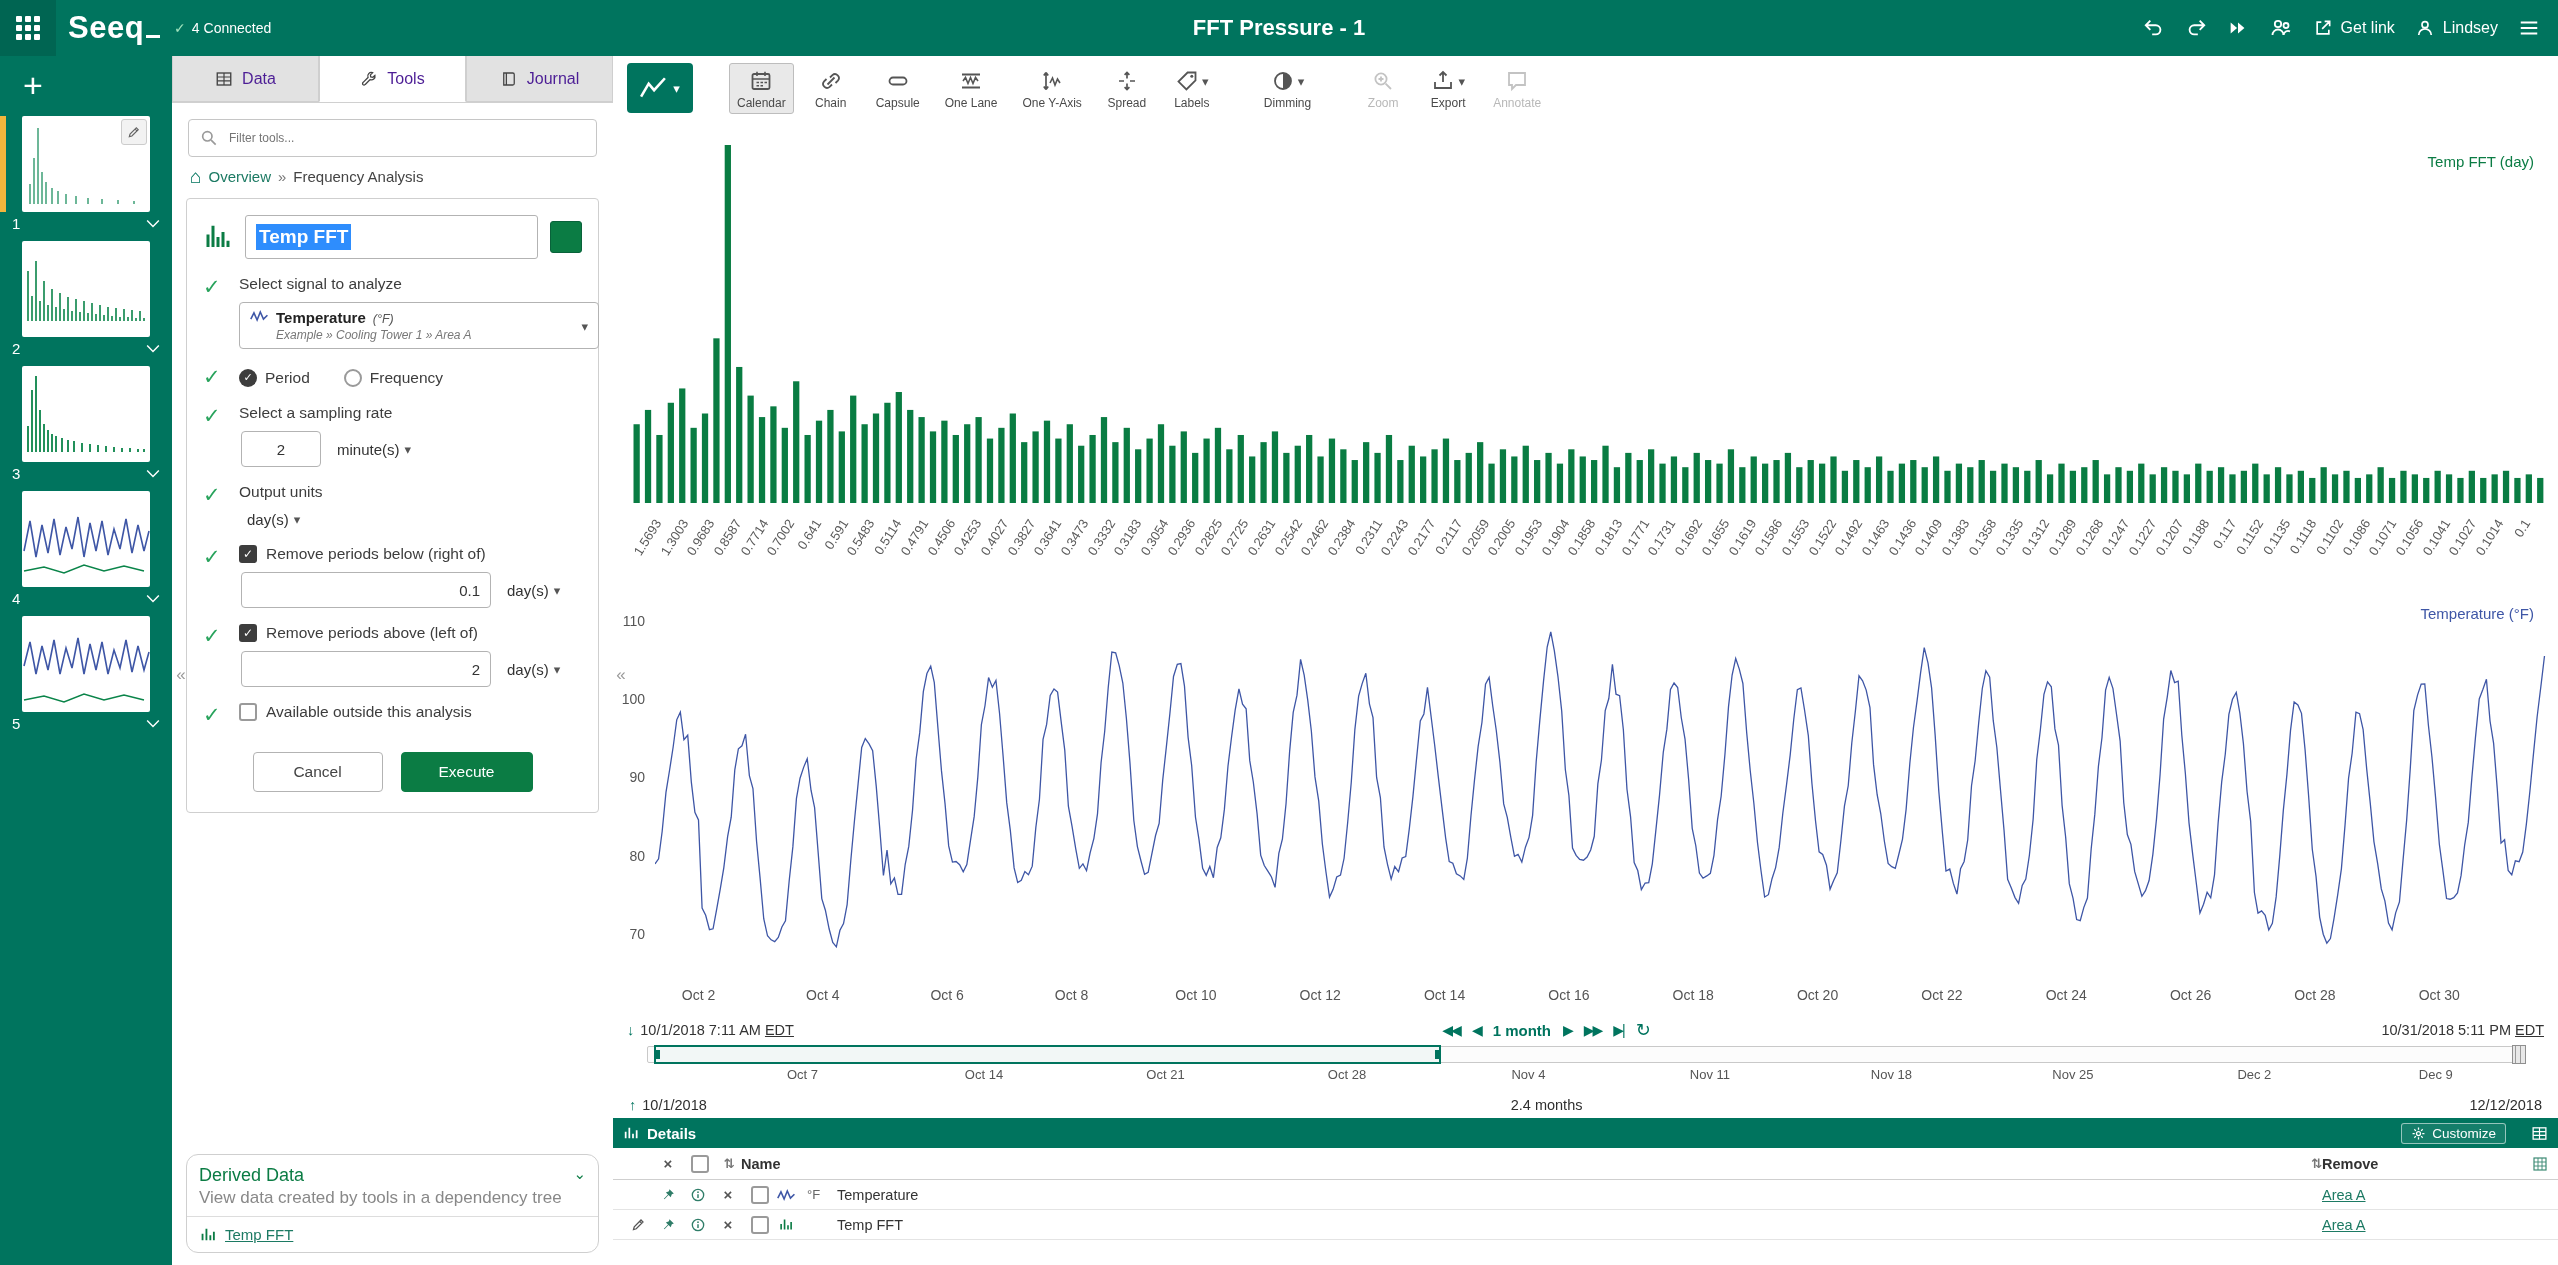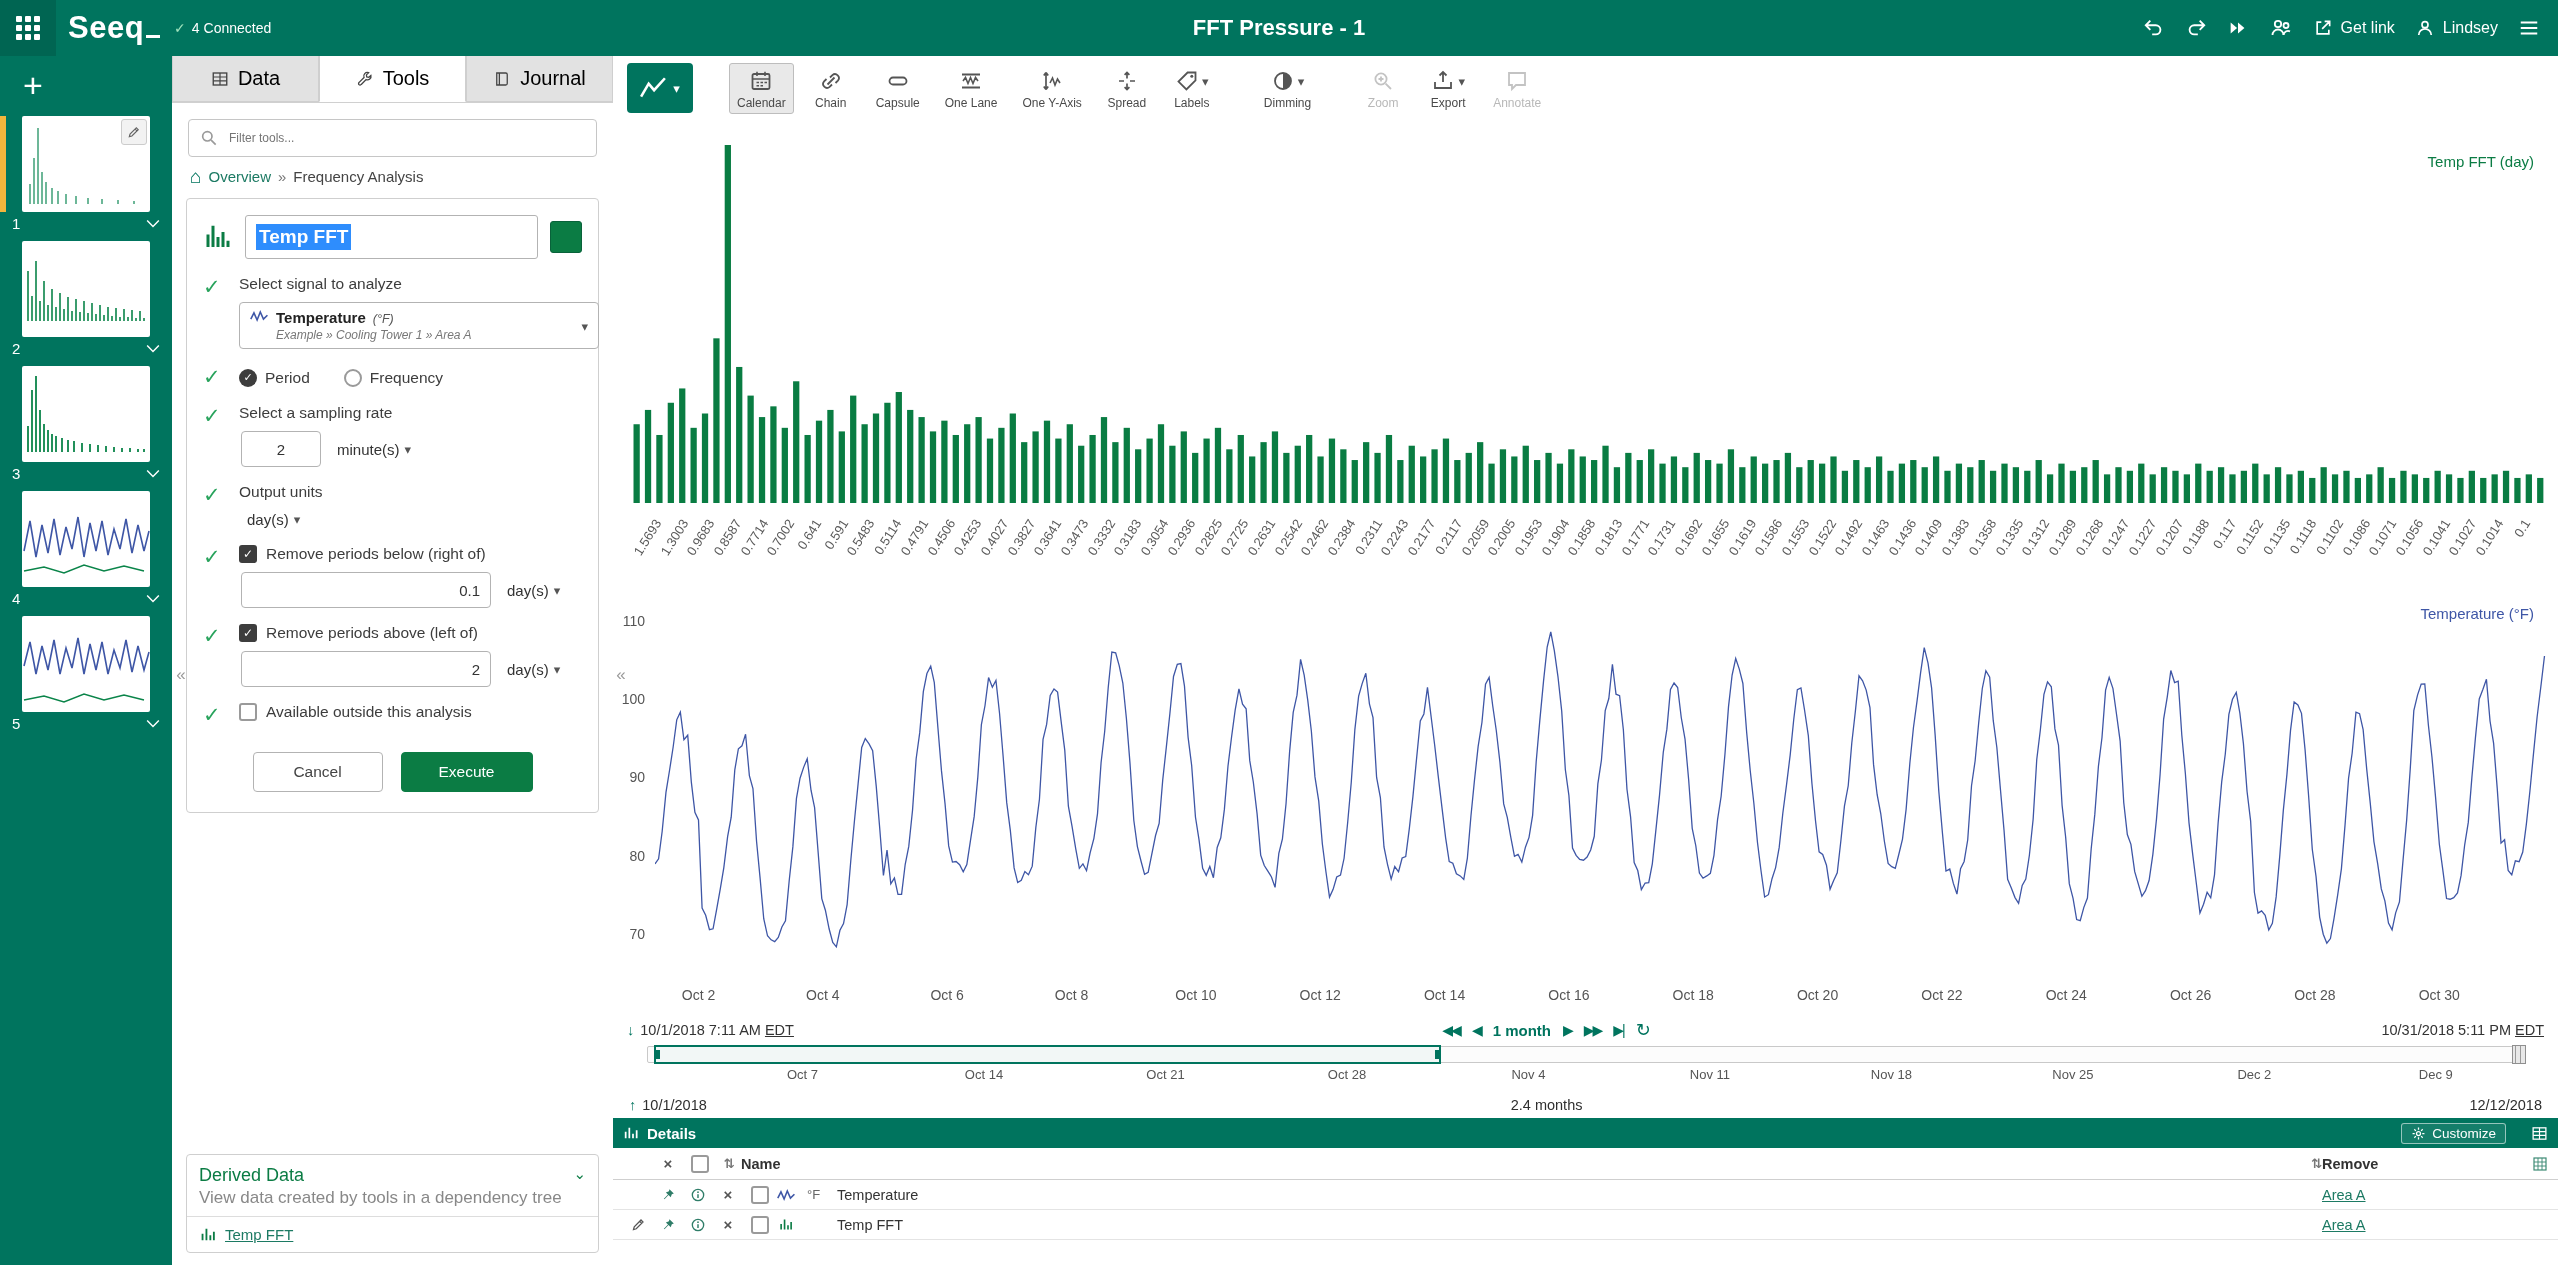--- a/index.html
+++ b/index.html
@@ -24,21 +24,21 @@
   .strip{position:absolute;top:56px;left:0;width:172px;bottom:0;background:var(--brand)}
   .addws{width:42px;height:42px;margin:8px 0 10px 12px;background:none;border:none;color:#fff;font-size:34px;line-height:1;cursor:pointer}
   .ws{position:relative;padding:0 0 2px}
   .thumb{width:128px;height:96px;margin:0 auto;background:#fff;border-radius:2px;position:relative;overflow:hidden}
   .ws.sel::before{content:"";position:absolute;left:0;top:0;width:6px;height:96px;background:#F2B63D}
   .editchip{position:absolute;top:3px;right:3px;width:24px;height:24px;background:#f2f2f2;border:1px solid #ccc;border-radius:3px;display:flex;align-items:center;justify-content:center}
   .wsfoot{display:flex;justify-content:space-between;align-items:center;color:#fff;font-size:15px;padding:3px 12px 7px}
   
   .tools{position:absolute;top:56px;left:172px;width:441px;bottom:0;background:#fff;border-right:1px solid #c6c6c6}
   .tabs{display:flex;height:46px;border-bottom:1px solid #d0d0d0}
-  .tab{flex:1;display:flex;align-items:center;justify-content:center;gap:9px;font-size:20px;color:#000000;background:#e2e2e2;border:1px solid #cfcfcf;border-top:none;cursor:pointer;font-family:inherit}
+  .tab{flex:1;display:flex;align-items:center;justify-content:center;gap:9px;font-size:16px;color:#4c1d95;background:#e2e2e2;border:1px solid #cfcfcf;border-top:none;cursor:pointer;font-family:inherit}
   .tab.active{background:#fff;border-bottom-color:#fff}
   .search{margin:16px 16px 10px;position:relative}
   .search input{width:100%;height:38px;border:1px solid #c6c6c6;border-radius:4px;padding:0 12px 0 40px;font-size:12px;color:#333;box-sizing:border-box;font-family:inherit}
   .search .mag{position:absolute;left:11px;top:9px}
   .crumb{margin:4px 18px 12px;font-size:15px;display:flex;align-items:center;gap:7px}
   .crumb .home{color:var(--brand);font-size:19px;line-height:1}
   .crumb a{color:var(--link);text-decoration:none;cursor:pointer}
   .crumb .sep{color:#777}
   .crumb .cur{color:#444}
   .card{border:1px solid #cfcfcf;border-radius:4px;margin:0 14px;background:#fff}
@@ -68,21 +68,21 @@
   .num.wide{width:250px}
   .unitbtn{background:none;border:none;font-size:15px;color:#333;display:flex;align-items:center;gap:5px;cursor:pointer;font-family:inherit}
   .cbox{width:18px;height:18px;border-radius:3px;box-sizing:border-box;flex:none;cursor:pointer}
   .cbox.on{background:#3d3d3d;color:#fff;font-size:12px;display:flex;align-items:center;justify-content:center;font-weight:bold}
   .cbox.off{border:2px solid #9a9a9a;background:#fff}
   .cbrow{display:flex;align-items:center;gap:9px}
   .btnrow{display:flex;justify-content:center;gap:18px;margin-top:26px}
   .btn{height:40px;border-radius:4px;font-size:15.5px;cursor:pointer;font-family:inherit}
   .btn.cancel{width:130px;background:#fff;border:1px solid #b3b3b3;color:#444}
   .btn.exec{width:132px;background:#0B7C44;border:1px solid #0B7C44;color:#fff}
-  .derived{position:absolute;bottom:12px;left:14px;right:14px;border:1px solid #cfcfcf;border-radius:4px;background:#fff}
+  .derived{position:absolute;bottom:12px;left:14px;right:14px;border:1px solid #cfcfcf;border-radius:12px;background:#fff}
   .dv-head{padding:10px 12px 2px;display:flex;align-items:flex-start}
   .dv-title{color:#0B7C44;font-size:18px}
   .dv-caret{margin-left:auto;color:#0B7C44;font-size:15px}
   .dv-sub{padding:0 12px 8px;font-size:17px;color:#888}
   .dv-item{border-top:1px solid #ddd;padding:9px 12px;display:flex;align-items:center;gap:9px}
   .dv-item a{color:var(--link);font-size:15px}
   .collapse{position:absolute;top:606px;width:16px;height:26px;background:none;border:none;color:#9a9a9a;font-size:17px;padding:0;cursor:pointer}
   
   .main{position:absolute;top:56px;left:613px;right:0;bottom:0;display:flex;flex-direction:column;background:#fff}
   .mtoolbar{height:64px;display:flex;align-items:flex-start;padding:7px 0 0 14px;gap:9px;flex:none}

